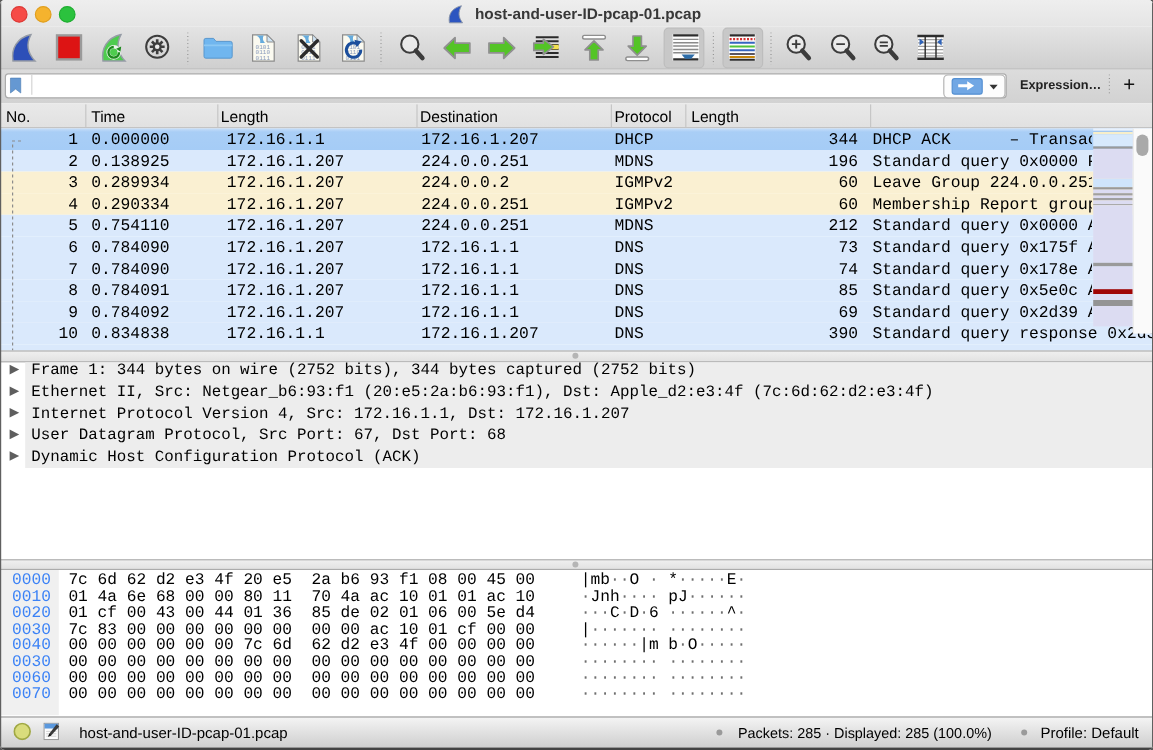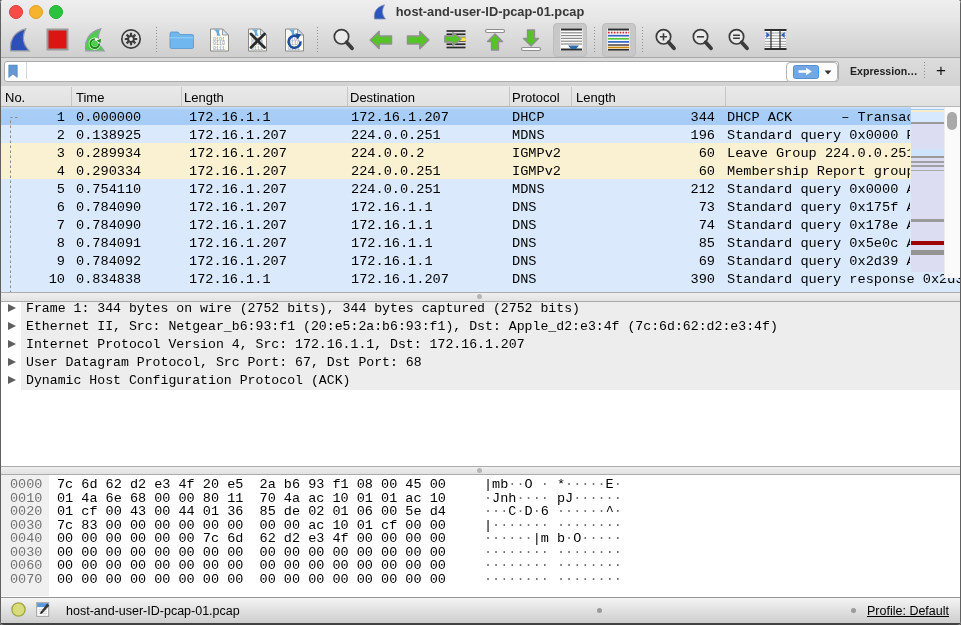--- a/index.html
+++ b/index.html
@@ -38,21 +38,21 @@
   .rs{background:linear-gradient(180deg,#c6def9 0px,#a9cef6 3px,#a5ccf6 100%);}
   
   .split{left:0;width:961px;background:linear-gradient(#efefef,#e2e2e2);border-top:1px solid #ababab;border-bottom:1px solid #ababab;}
   .sdot{left:477px;width:5px;height:5px;border-radius:50%;background:#b5b5b5;}
   
   .dline{left:26px;font-size:13.2px;line-height:18px;white-space:pre;color:#000;}
   .tri{width:0;height:0;border-left:8px solid #5e5e5e;border-top:4.5px solid transparent;border-bottom:4.5px solid transparent;}
   
   .hexgut{left:0;top:475px;width:49px;height:121px;background:#f0f0f0;}
   .hrow{height:13.6px;font-size:13.5px;line-height:15px;white-space:pre;}
-  .hoff{left:10px;color:#737373;}
+  .hoff{left:10px;color:#3b82f6;}
   .hbytes{left:57px;color:#000;}
   .hascii{left:484px;color:#000;}
   .hascii i{font-style:normal;color:#6e6e6e;}
   
   .statusbar{left:0;top:597px;width:961px;height:28px;background:linear-gradient(#f4f4f4,#c9c9c9);border-top:1px solid #989898;}
   .sbtext{top:604px;font-size:12.5px;color:#000;}
   .bullet{top:608px;width:5px;height:5px;border-radius:50%;background:#9a9a9a;}
   .edge{background:#757575;}
 </style>
 </head>
@@ -363,19 +363,20 @@
     <g stroke="#cfcfcf" stroke-width="0.8">
         <line x1="2.5" y1="7.5" x2="11" y2="7.5"></line>
         <line x1="2.5" y1="9.5" x2="11" y2="9.5"></line>
         <line x1="2.5" y1="11.5" x2="11" y2="11.5"></line>
       </g>
     <path d="M4.2 12 L5 9.4 L11.2 1.6 L13.4 3.4 L6.8 10.8 Z" fill="#3a3a3a"></path>
     <path d="M4.2 12 L5 9.4 L6.8 10.8 Z" fill="#111"></path>
   </svg>
   <div class="abs sbtext" style="left:66px;">host-and-user-ID-pcap-01.pcap</div>
   <div class="abs bullet" style="left:597px;"></div>
+  <div class="abs sbtext" style="left:615px;font-size:12px;">Packets: 285 · Displayed: 285 (100.0%)</div>
   <div class="abs bullet" style="left:851px;"></div>
-  <div class="abs sbtext" style="left:867px;text-decoration:underline;">Profile: Default</div>
+  <div class="abs sbtext" style="left:867px;">Profile: Default</div>
 
   <div class="abs edge" style="left:0;top:0;width:1px;height:625px;background:#606060;"></div>
   <div class="abs edge" style="left:960px;top:0;width:1px;height:625px;background:#606060;"></div>
   <div class="abs edge" style="left:0;top:623px;width:961px;height:2px;background:#424242;"></div>
 </div>
 
 </body></html>

